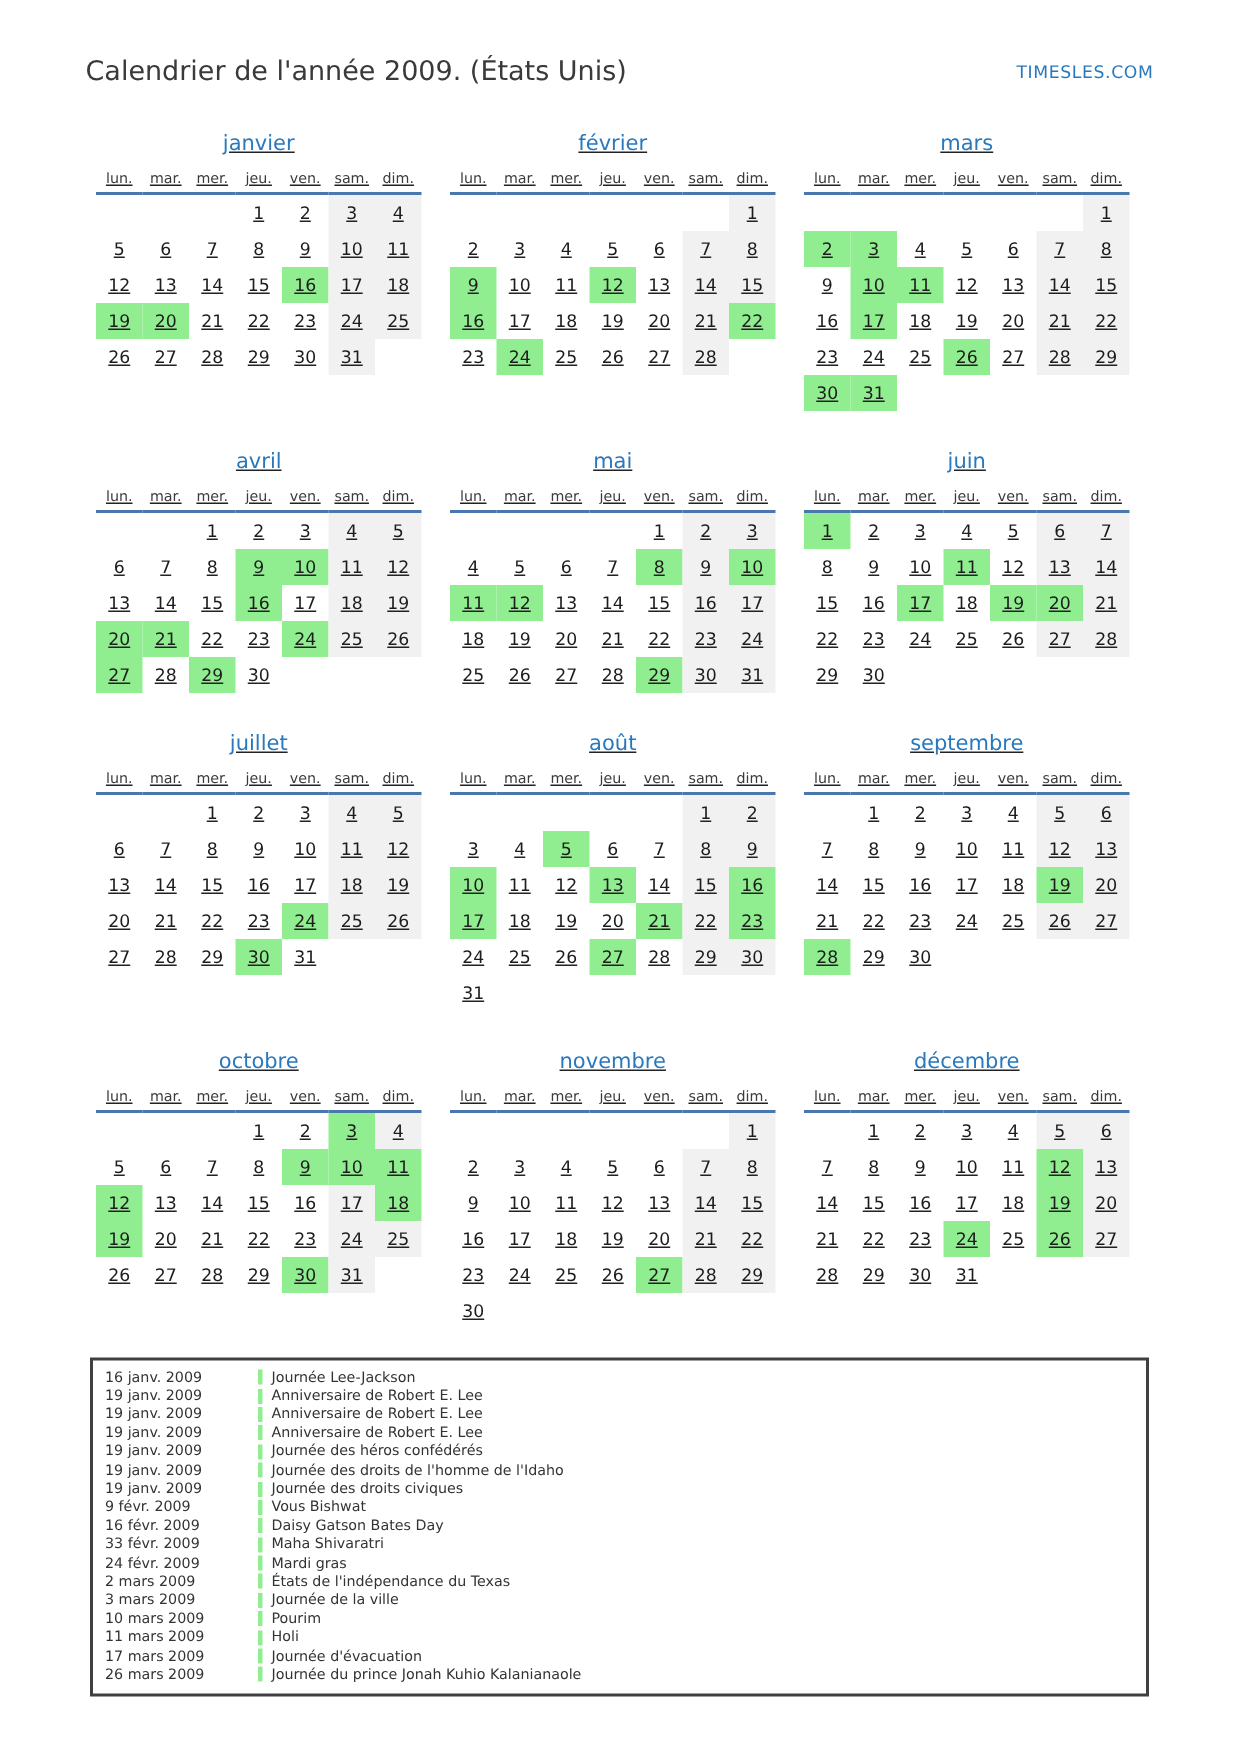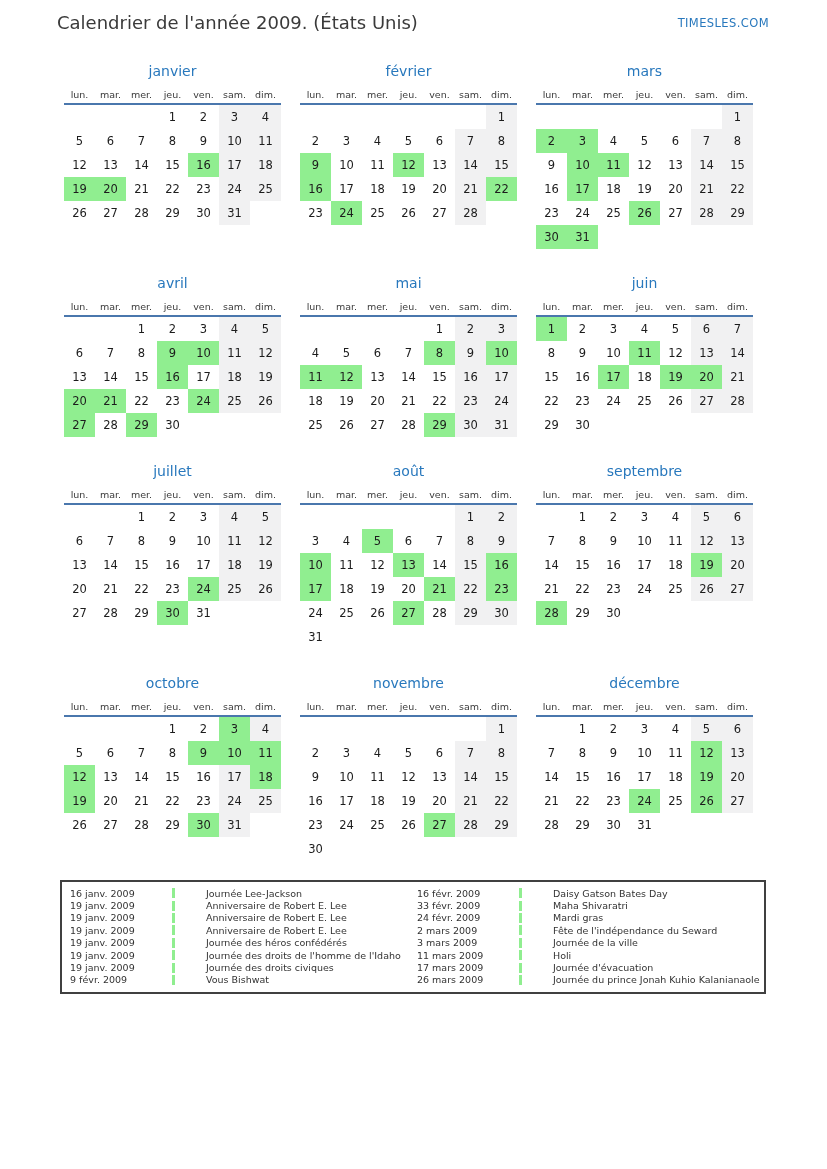--- a/index.html
+++ b/index.html
@@ -9,58 +9,58 @@
     --rule:#4a77ad;
   }
   *{box-sizing:border-box;}
   html,body{margin:0;padding:0;}
   body{
     width:827px;height:1169px;overflow:hidden;background:#ffffff;
     font-family:"DejaVu Sans","Liberation Sans",sans-serif;color:#222;
   }
   .page-header{
     display:flex;justify-content:space-between;align-items:flex-start;
-    padding:11px 58px 0 57px;
+    padding:36px 58px 0 57px;
   }
   .page-title{
     margin:0;font-size:18px;font-weight:normal;color:#3a3a3a;line-height:24px;
   }
   .site-link{
     font-size:11.5px;color:var(--accent);letter-spacing:.4px;margin-top:5px;
     text-decoration:none;cursor:pointer;
   }
   .months{
     margin:28px 0 0 64px;
     display:grid;grid-template-columns:repeat(3,217px);
-    column-gap:19px;row-gap:26px;
+    column-gap:19px;row-gap:26px;text-decoration:underline;
   }
   .month-title{
     text-align:center;color:var(--accent);font-size:14px;line-height:16px;
     margin-bottom:6px;cursor:pointer;
   }
   .days-grid{display:grid;grid-template-columns:repeat(7,31px);align-content:start;}
   .weekday{
     height:20px;padding-top:4px;font-size:9.5px;color:#3a3a3a;text-align:center;
     border-bottom:2px solid var(--rule);
   }
   .day{
     height:24px;line-height:24px;text-align:center;font-size:11.5px;color:#1c1c1c;
   }
   .day.weekend{background:var(--weekend);}
   .day.holiday{background:var(--holiday);}
   .day.empty{background:transparent;}
   .legend{
     width:706px;margin:19px 0 0 60px;border:2px solid #404040;
     padding:5px 0 6px 8px;
-    display:grid;grid-template-columns:1fr 1fr;
+    display:grid;grid-template-columns:1fr;
   }
   .legend-row{display:flex;align-items:center;height:12.4px;font-size:9.5px;color:#333;}
   .legend-date{width:102px;flex:none;}
   .legend-bar{width:3px;height:10px;background:var(--holiday);margin-right:6px;flex:none;}
-  .legend-name{white-space:nowrap;margin-left:25px;}
+  .legend-name{white-space:nowrap;}
 </style>
 </head>
 <body>
 
 <div class="page">
   <div class="page-header">
     <h1 class="page-title">Calendrier de l'année 2009. (États Unis)</h1>
     <a class="site-link">TIMESLES.COM</a>
   </div>
 
@@ -670,26 +670,31 @@
           <div class="legend-name">Maha Shivaratri</div>
         </div>
         <div class="legend-row">
           <div class="legend-date">24 févr. 2009</div>
           <div class="legend-bar"></div>
           <div class="legend-name">Mardi gras</div>
         </div>
         <div class="legend-row">
           <div class="legend-date">2 mars 2009</div>
           <div class="legend-bar"></div>
-          <div class="legend-name">Fête de l'indépendance du Seward</div>
+          <div class="legend-name">États de l'indépendance du Texas</div>
         </div>
         <div class="legend-row">
           <div class="legend-date">3 mars 2009</div>
           <div class="legend-bar"></div>
           <div class="legend-name">Journée de la ville</div>
+        </div>
+        <div class="legend-row">
+          <div class="legend-date">10 mars 2009</div>
+          <div class="legend-bar"></div>
+          <div class="legend-name">Pourim</div>
         </div>
         <div class="legend-row">
           <div class="legend-date">11 mars 2009</div>
           <div class="legend-bar"></div>
           <div class="legend-name">Holi</div>
         </div>
         <div class="legend-row">
           <div class="legend-date">17 mars 2009</div>
           <div class="legend-bar"></div>
           <div class="legend-name">Journée d'évacuation</div>

